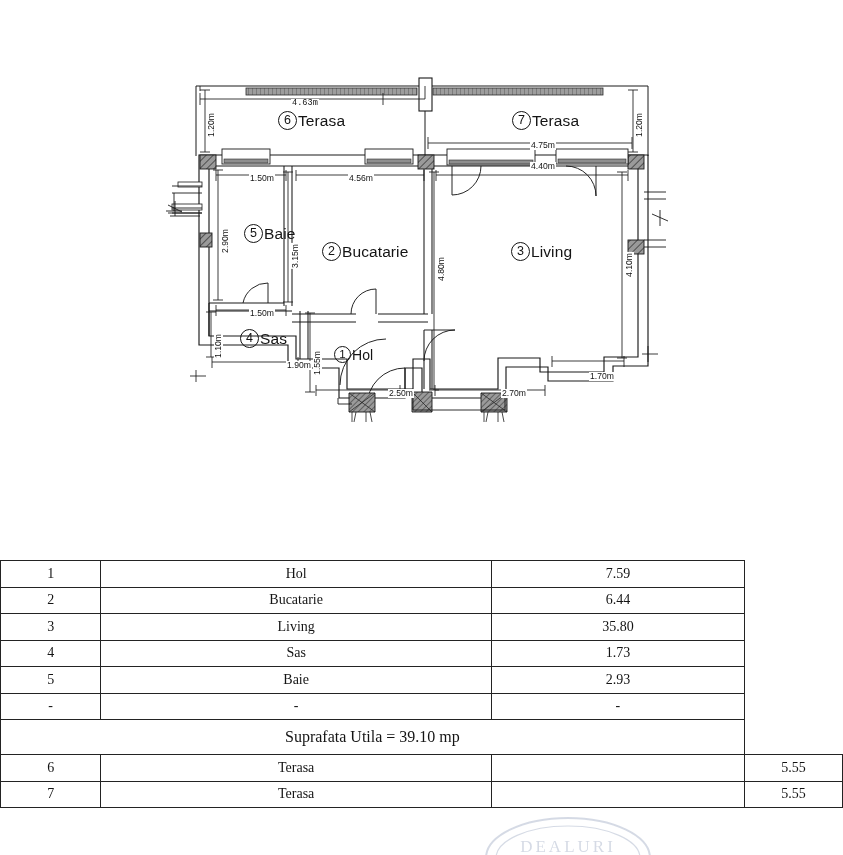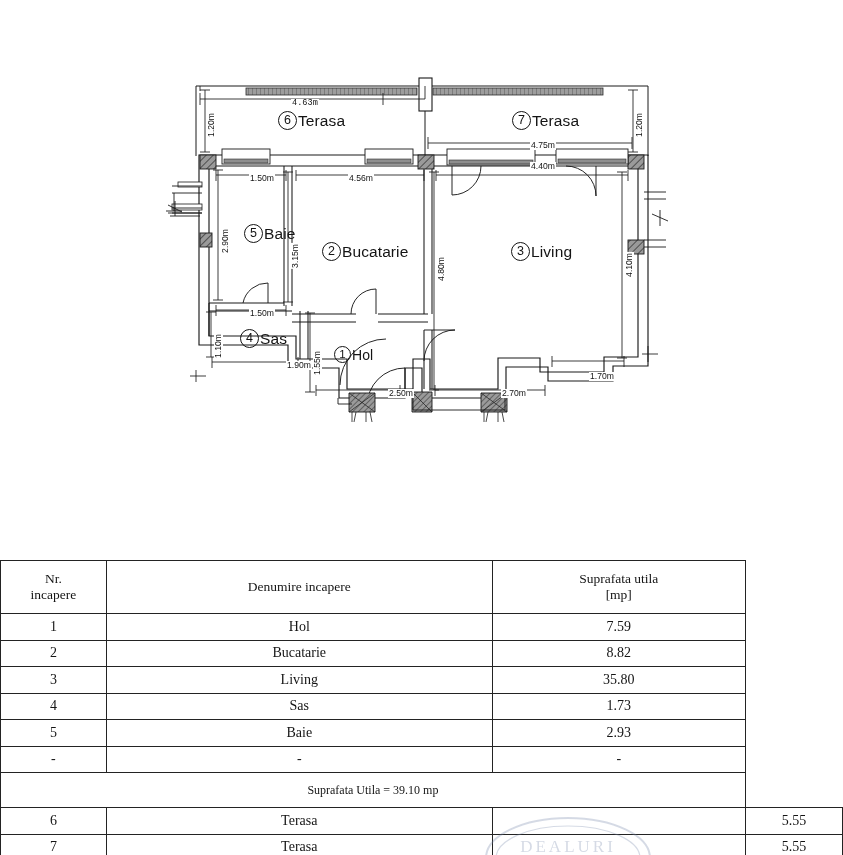--- a/index.html
+++ b/index.html
@@ -54,21 +54,21 @@
     padding:2px 4px;
   }
   .hdr-td{font-size:13.5px;line-height:1.15;height:48px;}
   .body-td{font-size:14px;height:21.5px;}
   .num-col{width:108px;}
   .name-col{width:447px;}
   .area-col{width:286px;}
   .area-col-split{width:184px;}
   .area-col-val{width:102px;}
   .total-row td{
-    font-size:12px;height:30px;border:1px solid #232323;
+    font-size:16px;height:30px;border:1px solid #232323;
   }
   .blankcell{border:1px solid #232323;}
 
   
   #stamp{
     position:absolute;left:468px;top:806px;width:200px;height:70px;
     pointer-events:none;opacity:.30;
   }
   #stamp svg{display:block;}
 </style>
@@ -336,39 +336,28 @@
         <div class="dimtxt" style="left: 360px; top: 389px; margin-left: 28px;">2.50m</div>
         <div class="dimtxt" style="left: 481px; top: 389px; margin-left: 20px;">2.70m</div>
       </div>
 
   </div>
 
   <div id="table-wrap">
     <table class="tbl">
       <tbody id="tbl-body">
           <tr>
-            <td class="hdr-td num-col">
-              <div>Nr.</div>
-              <div>incapere</div>
-            </td>
-            <td class="hdr-td name-col">Denumire incapere</td>
-            <td class="hdr-td area-col">
-              <div>Suprafata utila</div>
-              <div>[mp]</div>
-            </td>
-          </tr>
-          <tr>
             <td class="body-td num-col">1</td>
             <td class="body-td name-col">Hol</td>
             <td class="body-td area-col">7.59</td>
           </tr>
           <tr>
             <td class="body-td num-col">2</td>
             <td class="body-td name-col">Bucatarie</td>
-            <td class="body-td area-col">8.82</td>
+            <td class="body-td area-col">6.44</td>
           </tr>
           <tr>
             <td class="body-td num-col">3</td>
             <td class="body-td name-col">Living</td>
             <td class="body-td area-col">35.80</td>
           </tr>
           <tr>
             <td class="body-td num-col">4</td>
             <td class="body-td name-col">Sas</td>
             <td class="body-td area-col">1.73</td>

